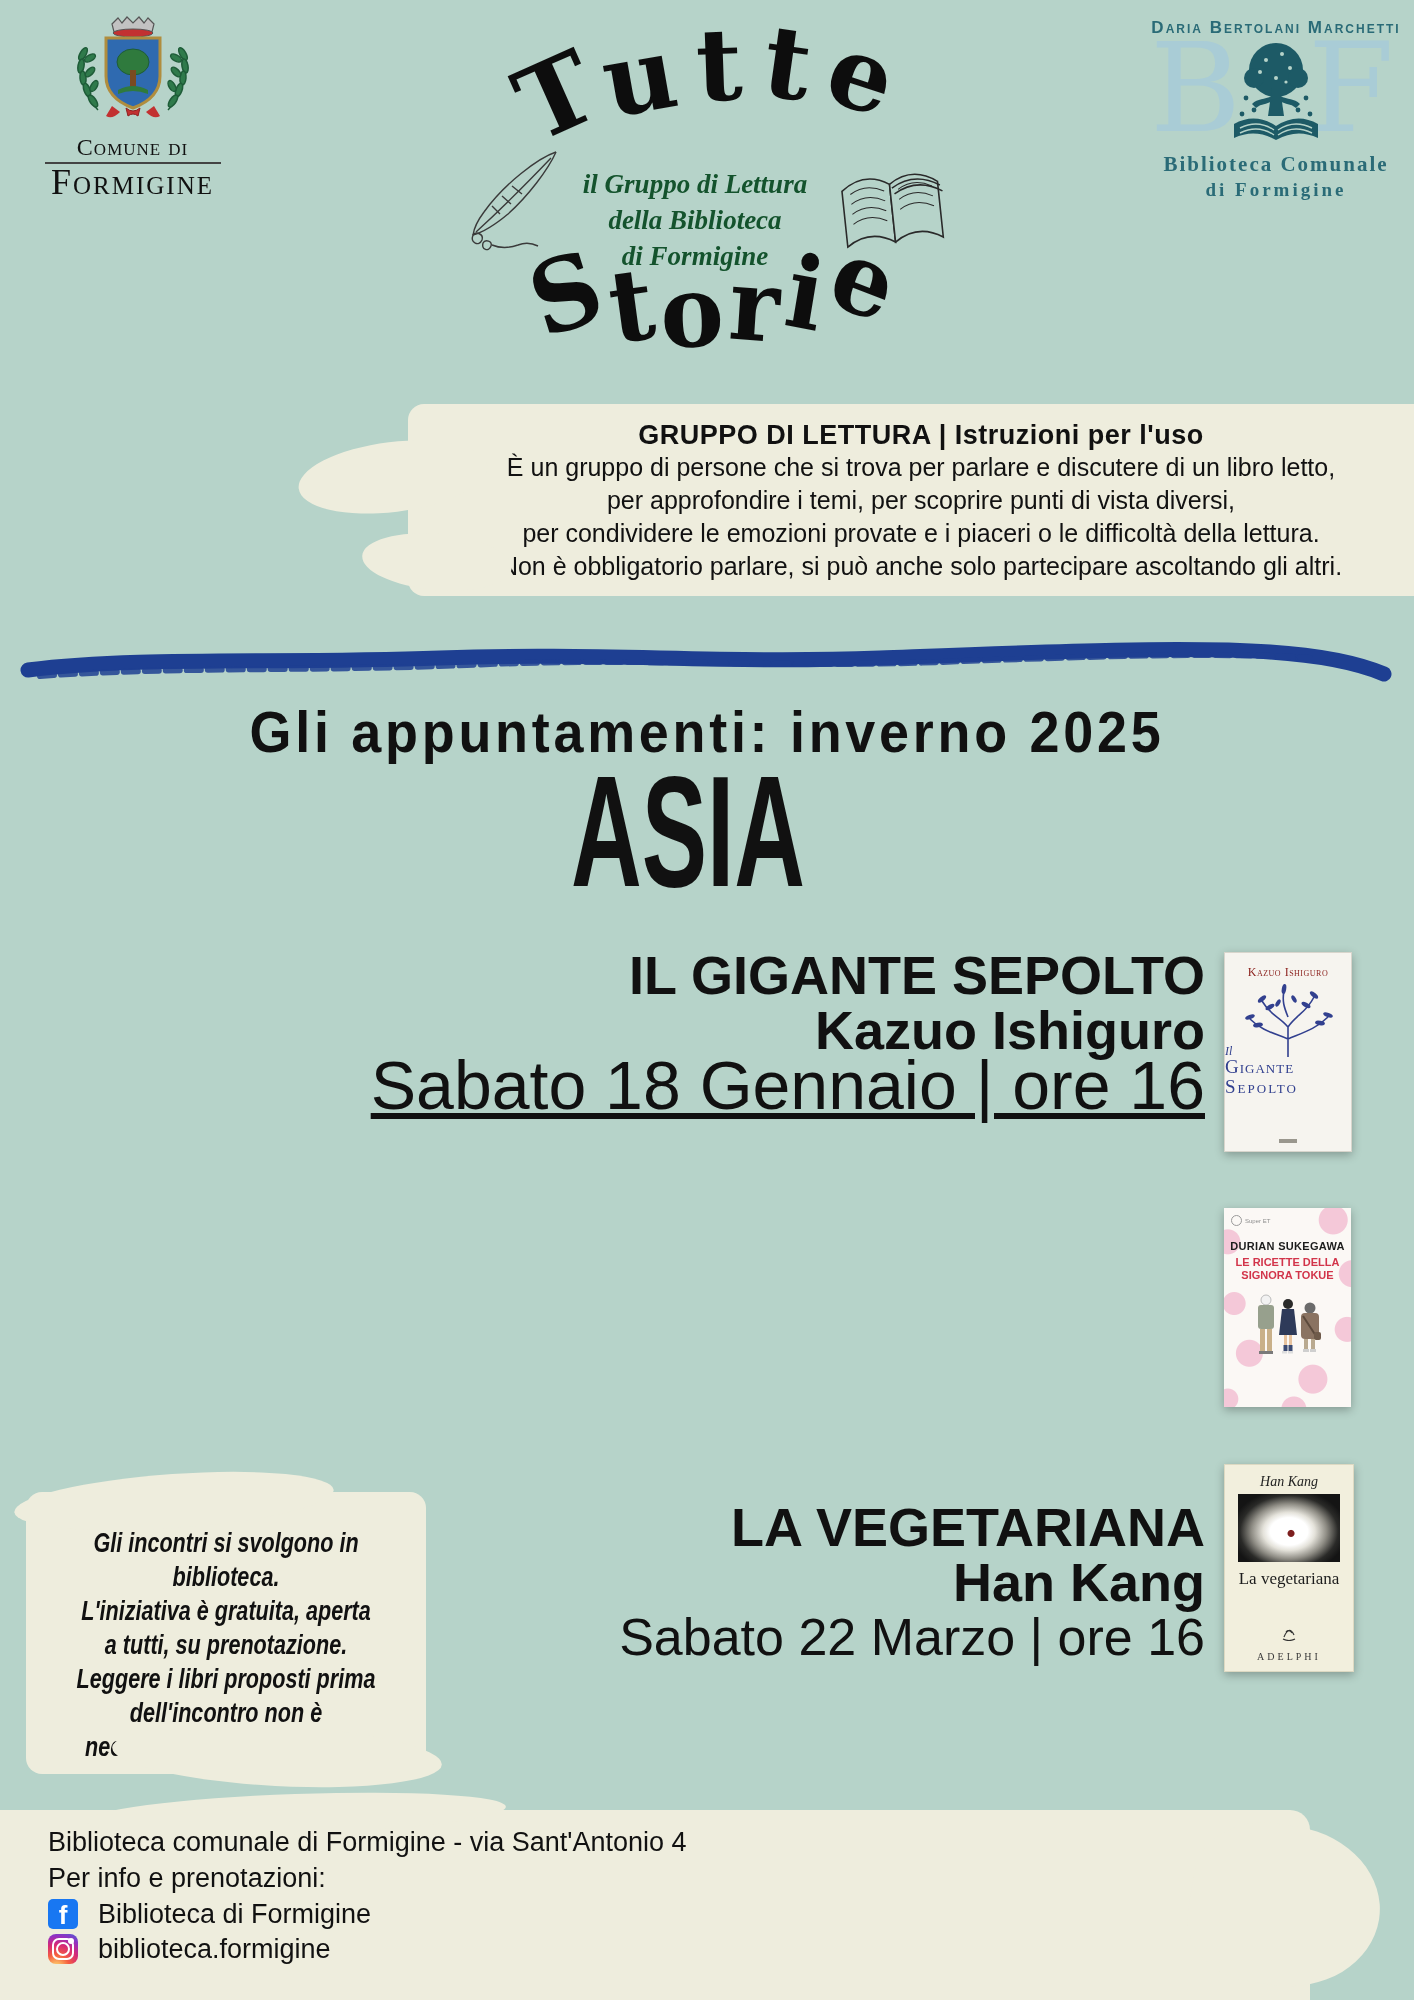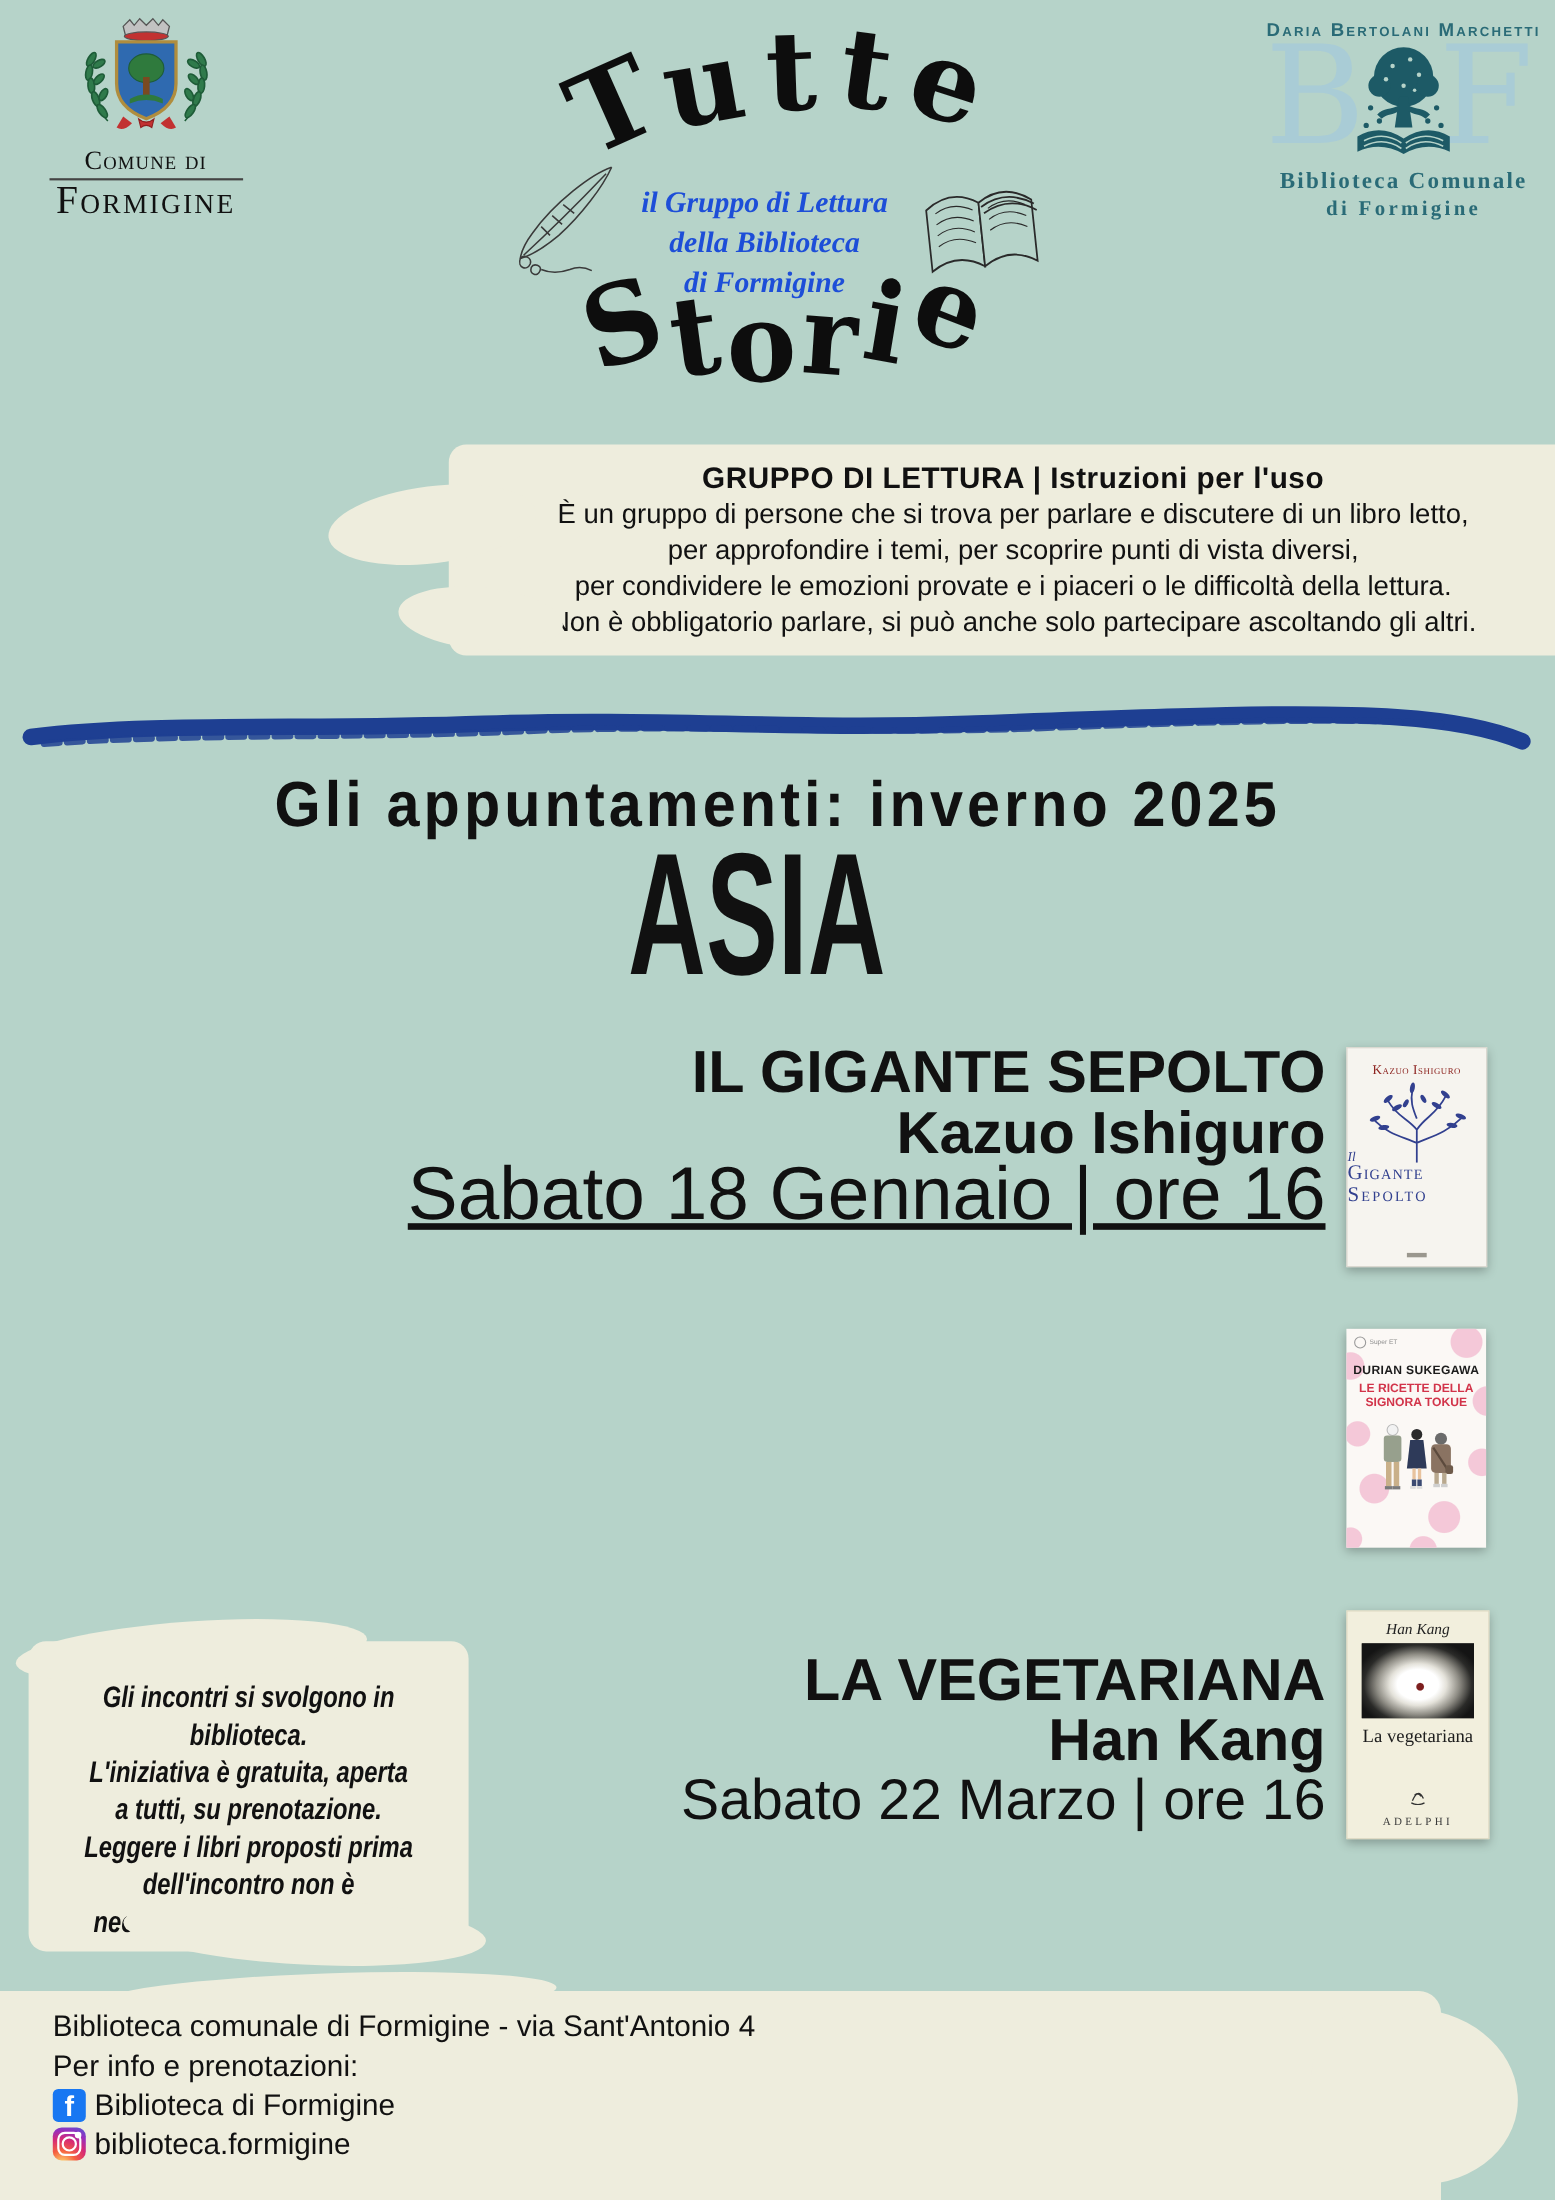--- a/index.html
+++ b/index.html
@@ -23,21 +23,21 @@
   .info-inner{position:relative;padding-top:34px;text-align:center;
     transform:scaleX(.8);transform-origin:center;}
   .info-line{font-size:27px;font-weight:bold;line-height:34px;}
 
   .footer-panel{left:-34px;top:1810px;width:1344px;height:210px;border-radius:20px;}
   .footer-panel::before{left:120px;top:-16px;width:420px;height:40px;transform:rotate(-2deg);}
   .footer-panel::after{right:-70px;top:16px;width:190px;height:160px;transform:rotate(9deg);
     border-radius:44% 56% 58% 42%;}
   .footer-inner{position:relative;padding:14px 0 0 82px;}
   .footer-line{font-size:27px;line-height:36px;white-space:nowrap;}
-  .footer-row{display:flex;align-items:center;gap:8px;height:35px;}
+  .footer-row{display:flex;align-items:center;gap:20px;height:35px;}
 
   
   .comune{position:absolute;left:25px;top:12px;width:215px;text-align:center;}
   .comune-name1{font-family:"Liberation Serif",serif;font-variant:small-caps;
     font-size:24px;letter-spacing:1px;margin-top:2px;}
   .comune-rule{width:176px;height:2px;background:#444;margin:1px auto 1px auto;}
   .comune-name2{font-family:"Liberation Serif",serif;font-variant:small-caps;
     font-size:36px;letter-spacing:2px;line-height:34px;}
 
   
@@ -51,21 +51,21 @@
   .tutte .lt-5{transform:rotate(18deg) translateY(10px);}
   .storie{left:532px;top:238px;font-size:100px;gap:8px;transform:rotate(-2deg) scaleX(.95);transform-origin:left center;}
   .storie .lt-1{transform:rotate(-16deg) translateY(-2px);}
   .storie .lt-2{transform:rotate(-6deg) translateY(12px);}
   .storie .lt-3{transform:rotate(0) translateY(20px);}
   .storie .lt-4{transform:rotate(6deg) translateY(16px);}
   .storie .lt-5{transform:rotate(12deg) translateY(6px);}
   .storie .lt-6{transform:rotate(22deg) translateY(-6px);}
   .tagline{position:absolute;left:560px;top:166px;width:270px;text-align:center;
     font-family:"Liberation Serif",serif;font-style:italic;font-weight:bold;
-    font-size:27px;line-height:36px;color:#1d4ed8;}
+    font-size:27px;line-height:36px;color:#14532d;}
   .quill{position:absolute;left:452px;top:148px;}
   .open-book{position:absolute;left:838px;top:158px;transform:rotate(-6deg);}
 
   
   .bf-logo{position:absolute;left:1148px;top:18px;width:256px;text-align:center;color:#2a6b77;}
   .bf-name{font-variant:small-caps;font-size:17px;letter-spacing:2px;font-weight:bold;}
   .bf-mark{position:relative;height:112px;margin-top:2px;}
   .bf-letter{position:absolute;top:-14px;font-family:"DejaVu Serif",serif;font-size:124px;
     line-height:124px;color:#a9ccd6;}
   .bf-b{left:2px;}

